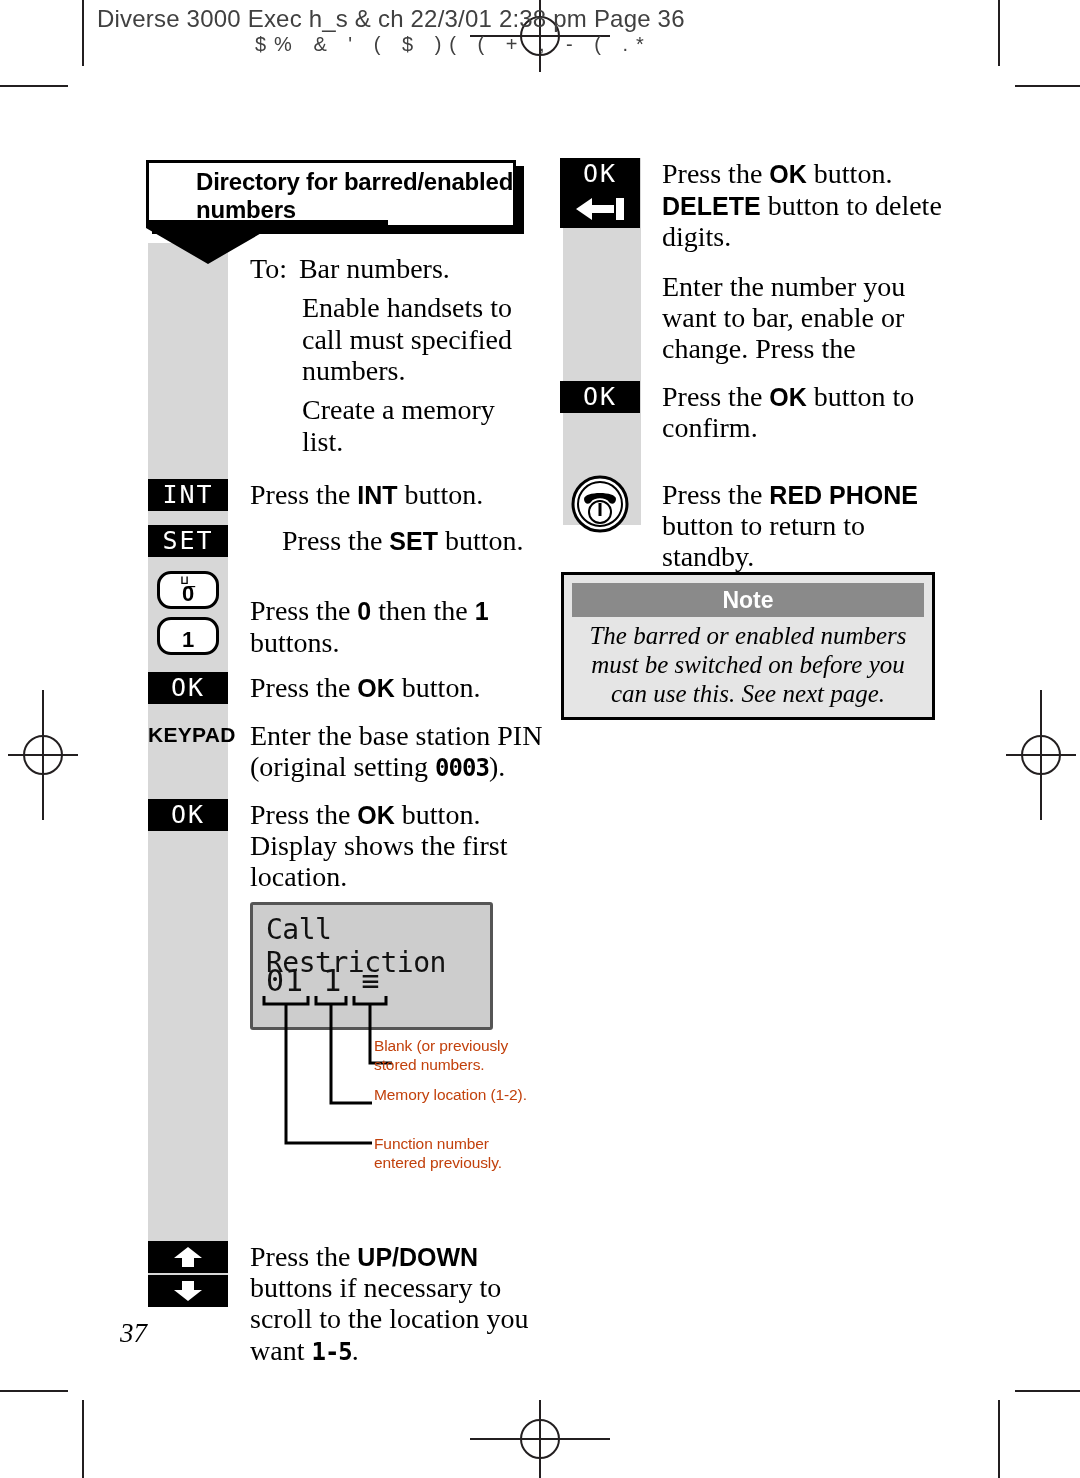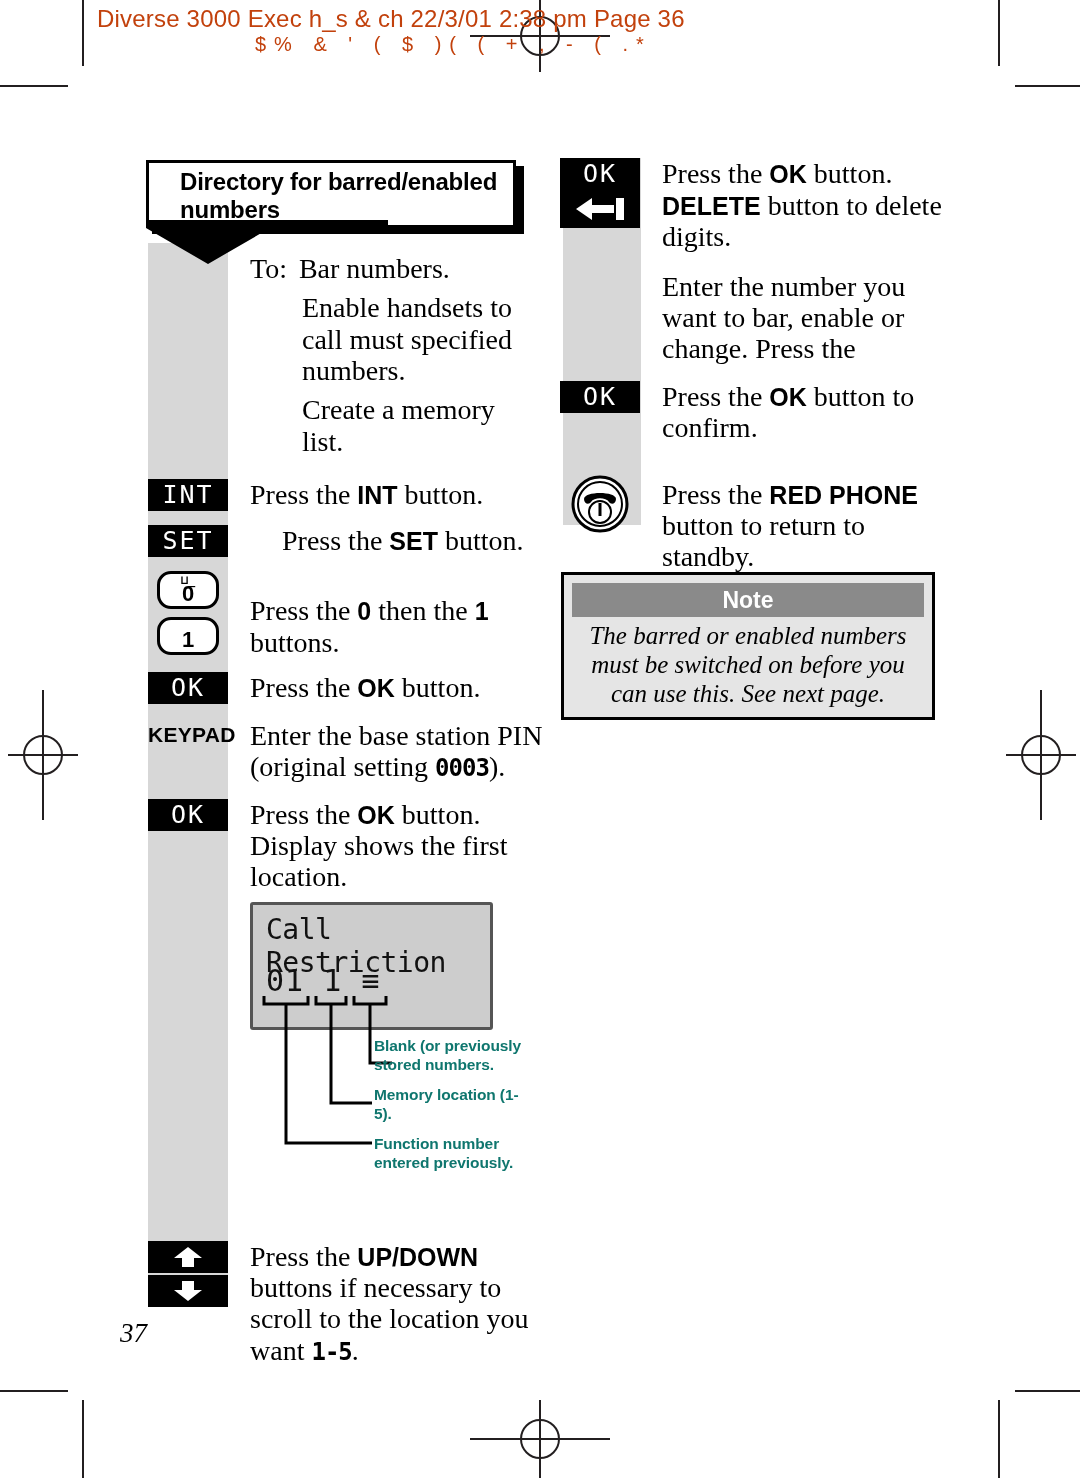--- a/index.html
+++ b/index.html
@@ -13,39 +13,39 @@
 
   
   .cropline{position:absolute;background:#231f20;}
   .regmark{position:absolute;}
   .regmark .h{position:absolute;left:0;top:50%;width:100%;height:2px;background:#231f20;transform:translateY(-50%);}
   .regmark .v{position:absolute;top:0;left:50%;width:2px;height:100%;background:#231f20;transform:translateX(-50%);}
   .regmark .c{position:absolute;left:50%;top:50%;width:36px;height:36px;border:2px solid #231f20;border-radius:50%;
                transform:translate(-50%,-50%);background:transparent;}
 
   
-  .prnhdr{position:absolute;white-space:nowrap;font-family:"Liberation Sans", sans-serif;color:#c2410c;}
+  .prnhdr{position:absolute;white-space:nowrap;font-family:"Liberation Sans", sans-serif;color:#404040;}
   .prnhdr.l1{left:97px;top:5px;font-size:24px;letter-spacing:.2px;}
   .prnhdr.l2{left:255px;top:33px;font-size:20px;letter-spacing:8px;}
 
   
   .colL{position:absolute;left:148px;top:150px;width:395px;}
   .colR{position:absolute;left:560px;top:150px;width:390px;}
 
   
   .rail{position:absolute;background:#d7d7d7;}
   #railL{left:148px;top:243px;width:80px;height:1062px;}
   #railR{left:563px;top:158px;width:78px;height:367px;}
 
   
   .callout{position:absolute;left:140px;top:160px;width:384px;height:92px;}
   .callout .body{position:absolute;left:6px;top:0;width:370px;height:68px;
       background:#fff;border:3px solid #000;box-sizing:border-box;}
   .callout .shadow{position:absolute;left:12px;top:6px;width:372px;height:68px;background:#000;z-index:-1;}
-  .callout h1{margin:0;position:absolute;left:40px;top:8px;width:330px;
+  .callout h1{margin:0;position:absolute;left:56px;top:8px;width:330px;
       font-family:"Liberation Sans", sans-serif;font-weight:bold;font-size:24px;line-height:1.16;
       letter-spacing:-0.2px;}
   .callout .tail{position:absolute;left:0px;top:60px;}
 
   
   .step{position:relative;display:flex;align-items:flex-start;margin:0;}
   .icoCell{width:80px;flex:0 0 80px;position:relative;}
   .txtCell{flex:1 1 auto;padding-left:22px;font-size:28px;line-height:1.12;
            font-family:"Liberation Serif", serif;}
   .txtCell b{font-family:"Liberation Sans", sans-serif;font-weight:bold;font-size:25px;}
@@ -80,22 +80,22 @@
 
   
   .lcd{position:absolute;left:250px;top:902px;width:243px;height:128px;
        background:#cdcdcd;border:3px solid #555;border-radius:3px;box-sizing:border-box;}
   .lcd .l1{position:absolute;left:13px;top:8px;font-family:"DejaVu Sans Mono", monospace;
        font-size:28px;letter-spacing:-0.5px;color:#111;}
   .lcd .l2{position:absolute;left:13px;top:58px;font-family:"DejaVu Sans Mono", monospace;
        font-size:30px;letter-spacing:1px;color:#111;}
 
   .calloutSvg{position:absolute;left:250px;top:960px;}
-  .annot{position:absolute;font-family:"Liberation Sans", sans-serif;font-weight:bold;
-      font-size:15.5px;line-height:1.22;color:#0f766e;letter-spacing:-0.1px;}
+  .annot{position:absolute;font-family:"Liberation Sans", sans-serif;font-weight:normal;
+      font-size:15.5px;line-height:1.22;color:#c2410c;letter-spacing:-0.1px;}
 
   
   .notebox{position:absolute;left:561px;top:572px;width:374px;height:148px;
       background:#e5e5e5;border:3px solid #000;box-sizing:border-box;}
   .notebox .hd{position:absolute;left:8px;top:8px;right:8px;height:34px;background:#8a8a8a;
       color:#fff;font-family:"Liberation Sans", sans-serif;font-weight:bold;font-size:23px;
       line-height:34px;text-align:center;}
   .notebox .bd{position:absolute;left:8px;right:8px;top:46px;text-align:center;
       font-family:"Liberation Serif", serif;font-style:italic;font-size:25px;line-height:1.16;}
 
@@ -243,21 +243,21 @@
       <path d="M14,36 L14,44 L58,44 L58,36"></path>
       <path d="M66,36 L66,44 L96,44 L96,36"></path>
       <path d="M104,36 L104,44 L136,44 L136,36"></path>
       <path d="M120,44 L120,103 L142,103"></path>
       <path d="M81,44 L81,143 L122,143"></path>
       <path d="M36,44 L36,183 L122,183"></path>
     </g>
   </svg>
 
   <div class="annot" style="left:374px;top:1037px;width:160px;">Blank (or previously stored numbers.</div>
-  <div class="annot" style="left:374px;top:1086px;width:160px;">Memory location (1-5).</div>
+  <div class="annot" style="left:374px;top:1086px;width:160px;">Memory location (1-2).</div>
   <div class="annot" style="left:374px;top:1135px;width:165px;">Function number entered previously.</div>
 
   <div class="colR">
 
     <div class="step" style="margin-top:8px;">
       <div class="icoCell">
         <div class="keyblk">OK</div>
       </div>
       <div class="txtCell">Press the <b>OK</b> button.</div>
     </div>

